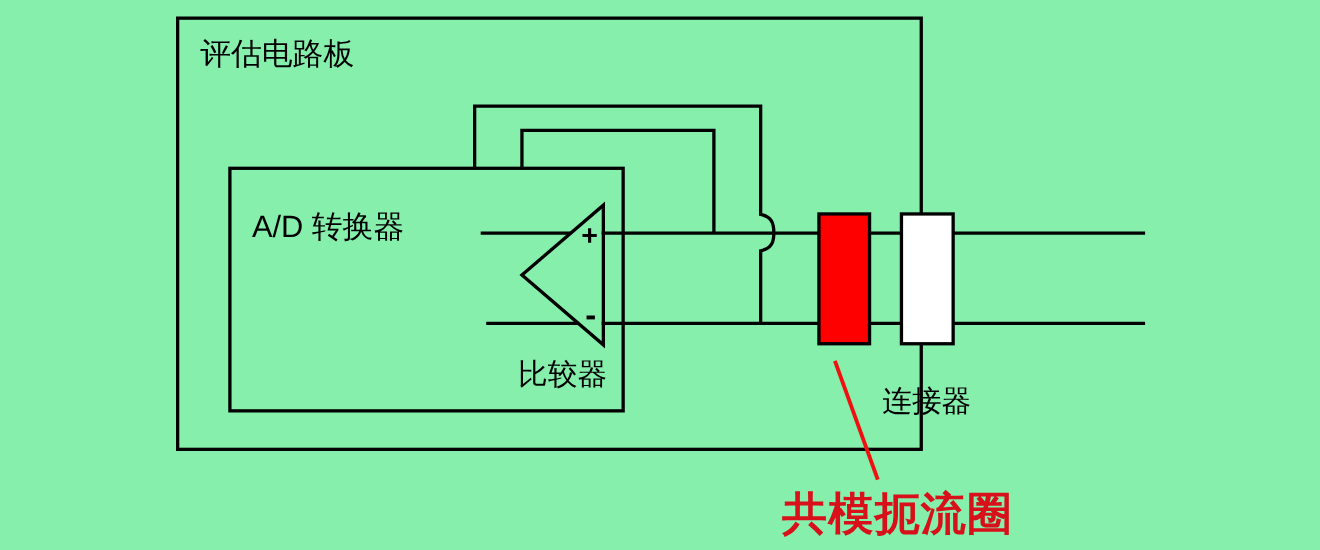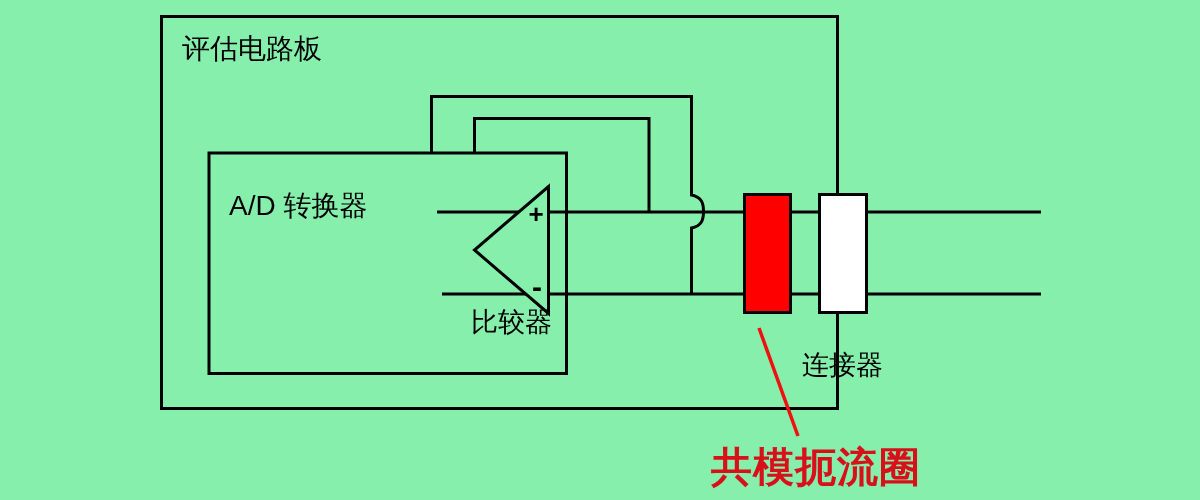--- a/index.html
+++ b/index.html
@@ -15,21 +15,21 @@
   .label {
     position: absolute;
     line-height: 1;
     white-space: nowrap;
     color: #000000;
     font-family: "Liberation Sans", "DejaVu Sans", sans-serif;
   }
   .lbl-board      { left: 182px; top: 35px;  font-size: 28px; }
   .lbl-feedback   { left: 503px; top: 61px;  font-size: 27px; }
   .lbl-adc        { left: 229px; top: 166px; font-size: 28px; margin-top: 26px; }
-  .lbl-comparator { left: 471px; top: 309px; font-size: 27px; }
+  .lbl-comparator { left: 471px; top: 327px; font-size: 27px; }
   .lbl-connector  { left: 802px; top: 328px; font-size: 27px; margin-top: 24px; }
   .lbl-choke      { left: 711px; top: 447px; font-size: 41px; font-weight: bold;
                     color: #d8101a; letter-spacing: 1px; }
   .sign {
     position: absolute;
     transform: translate(-50%, -50%);
     font-weight: bold;
     color: #000000;
   }
   .sign-plus  { left: 536px; top: 214px; font-size: 26px; }

